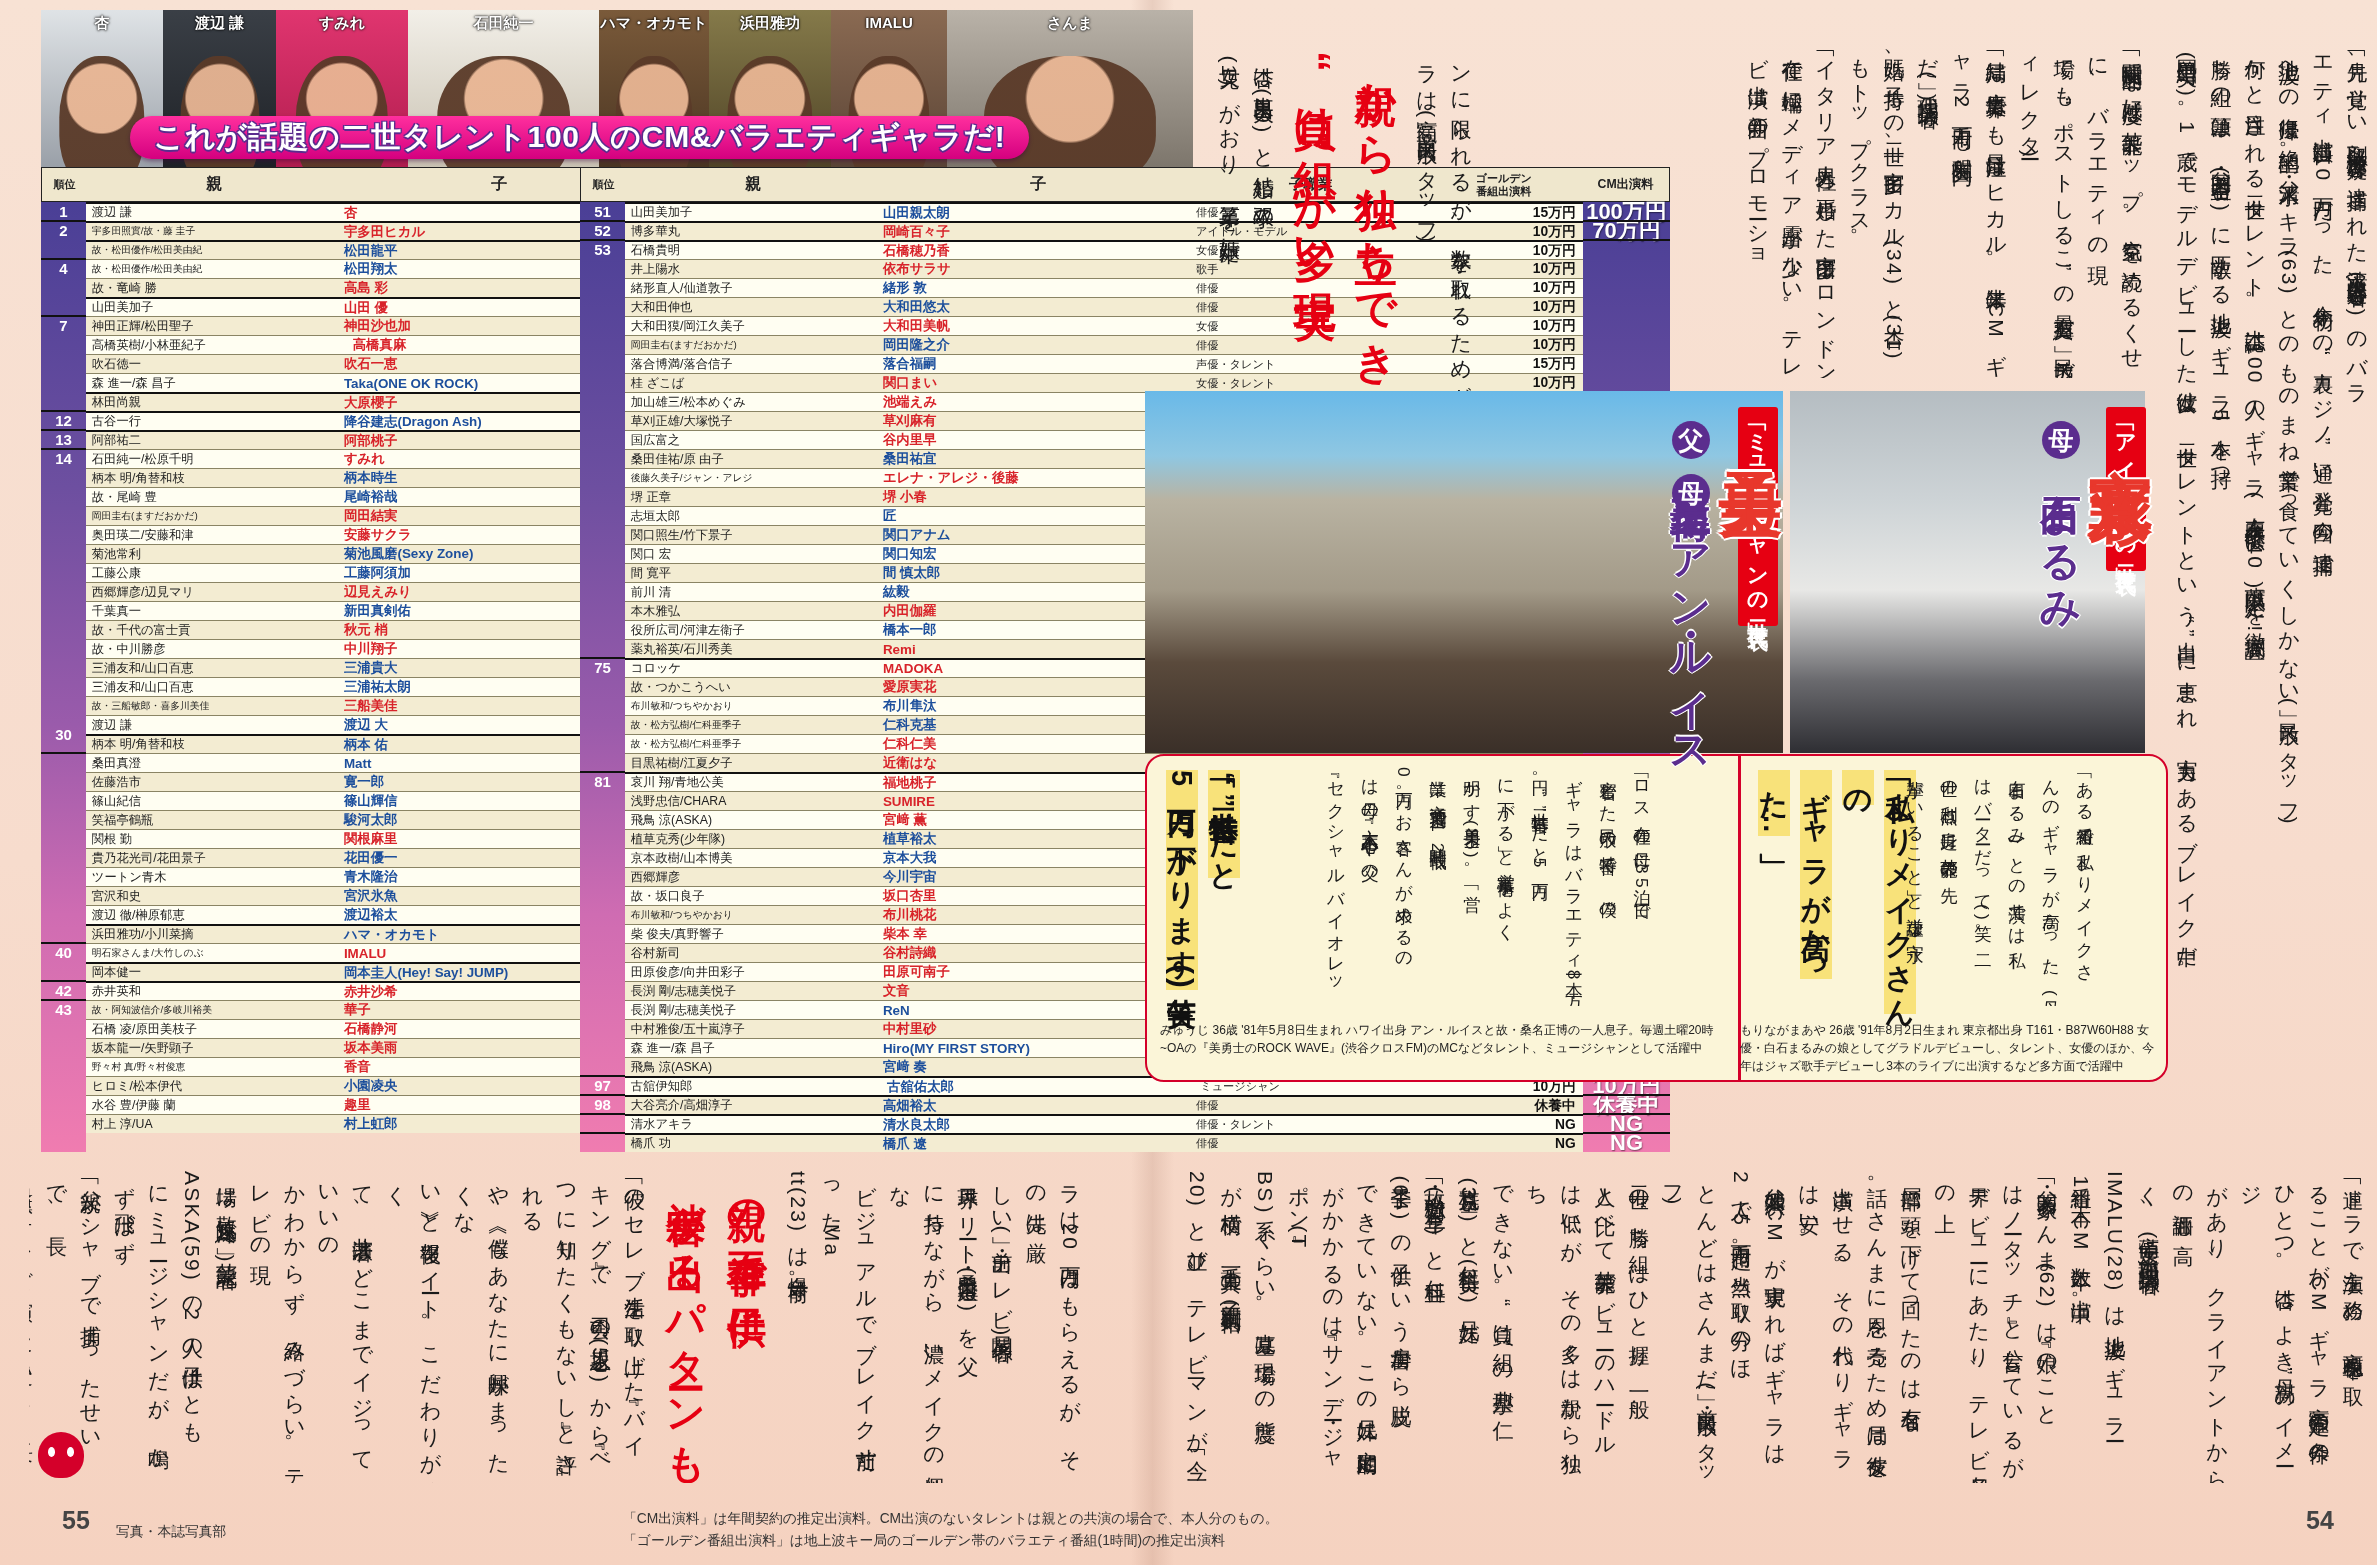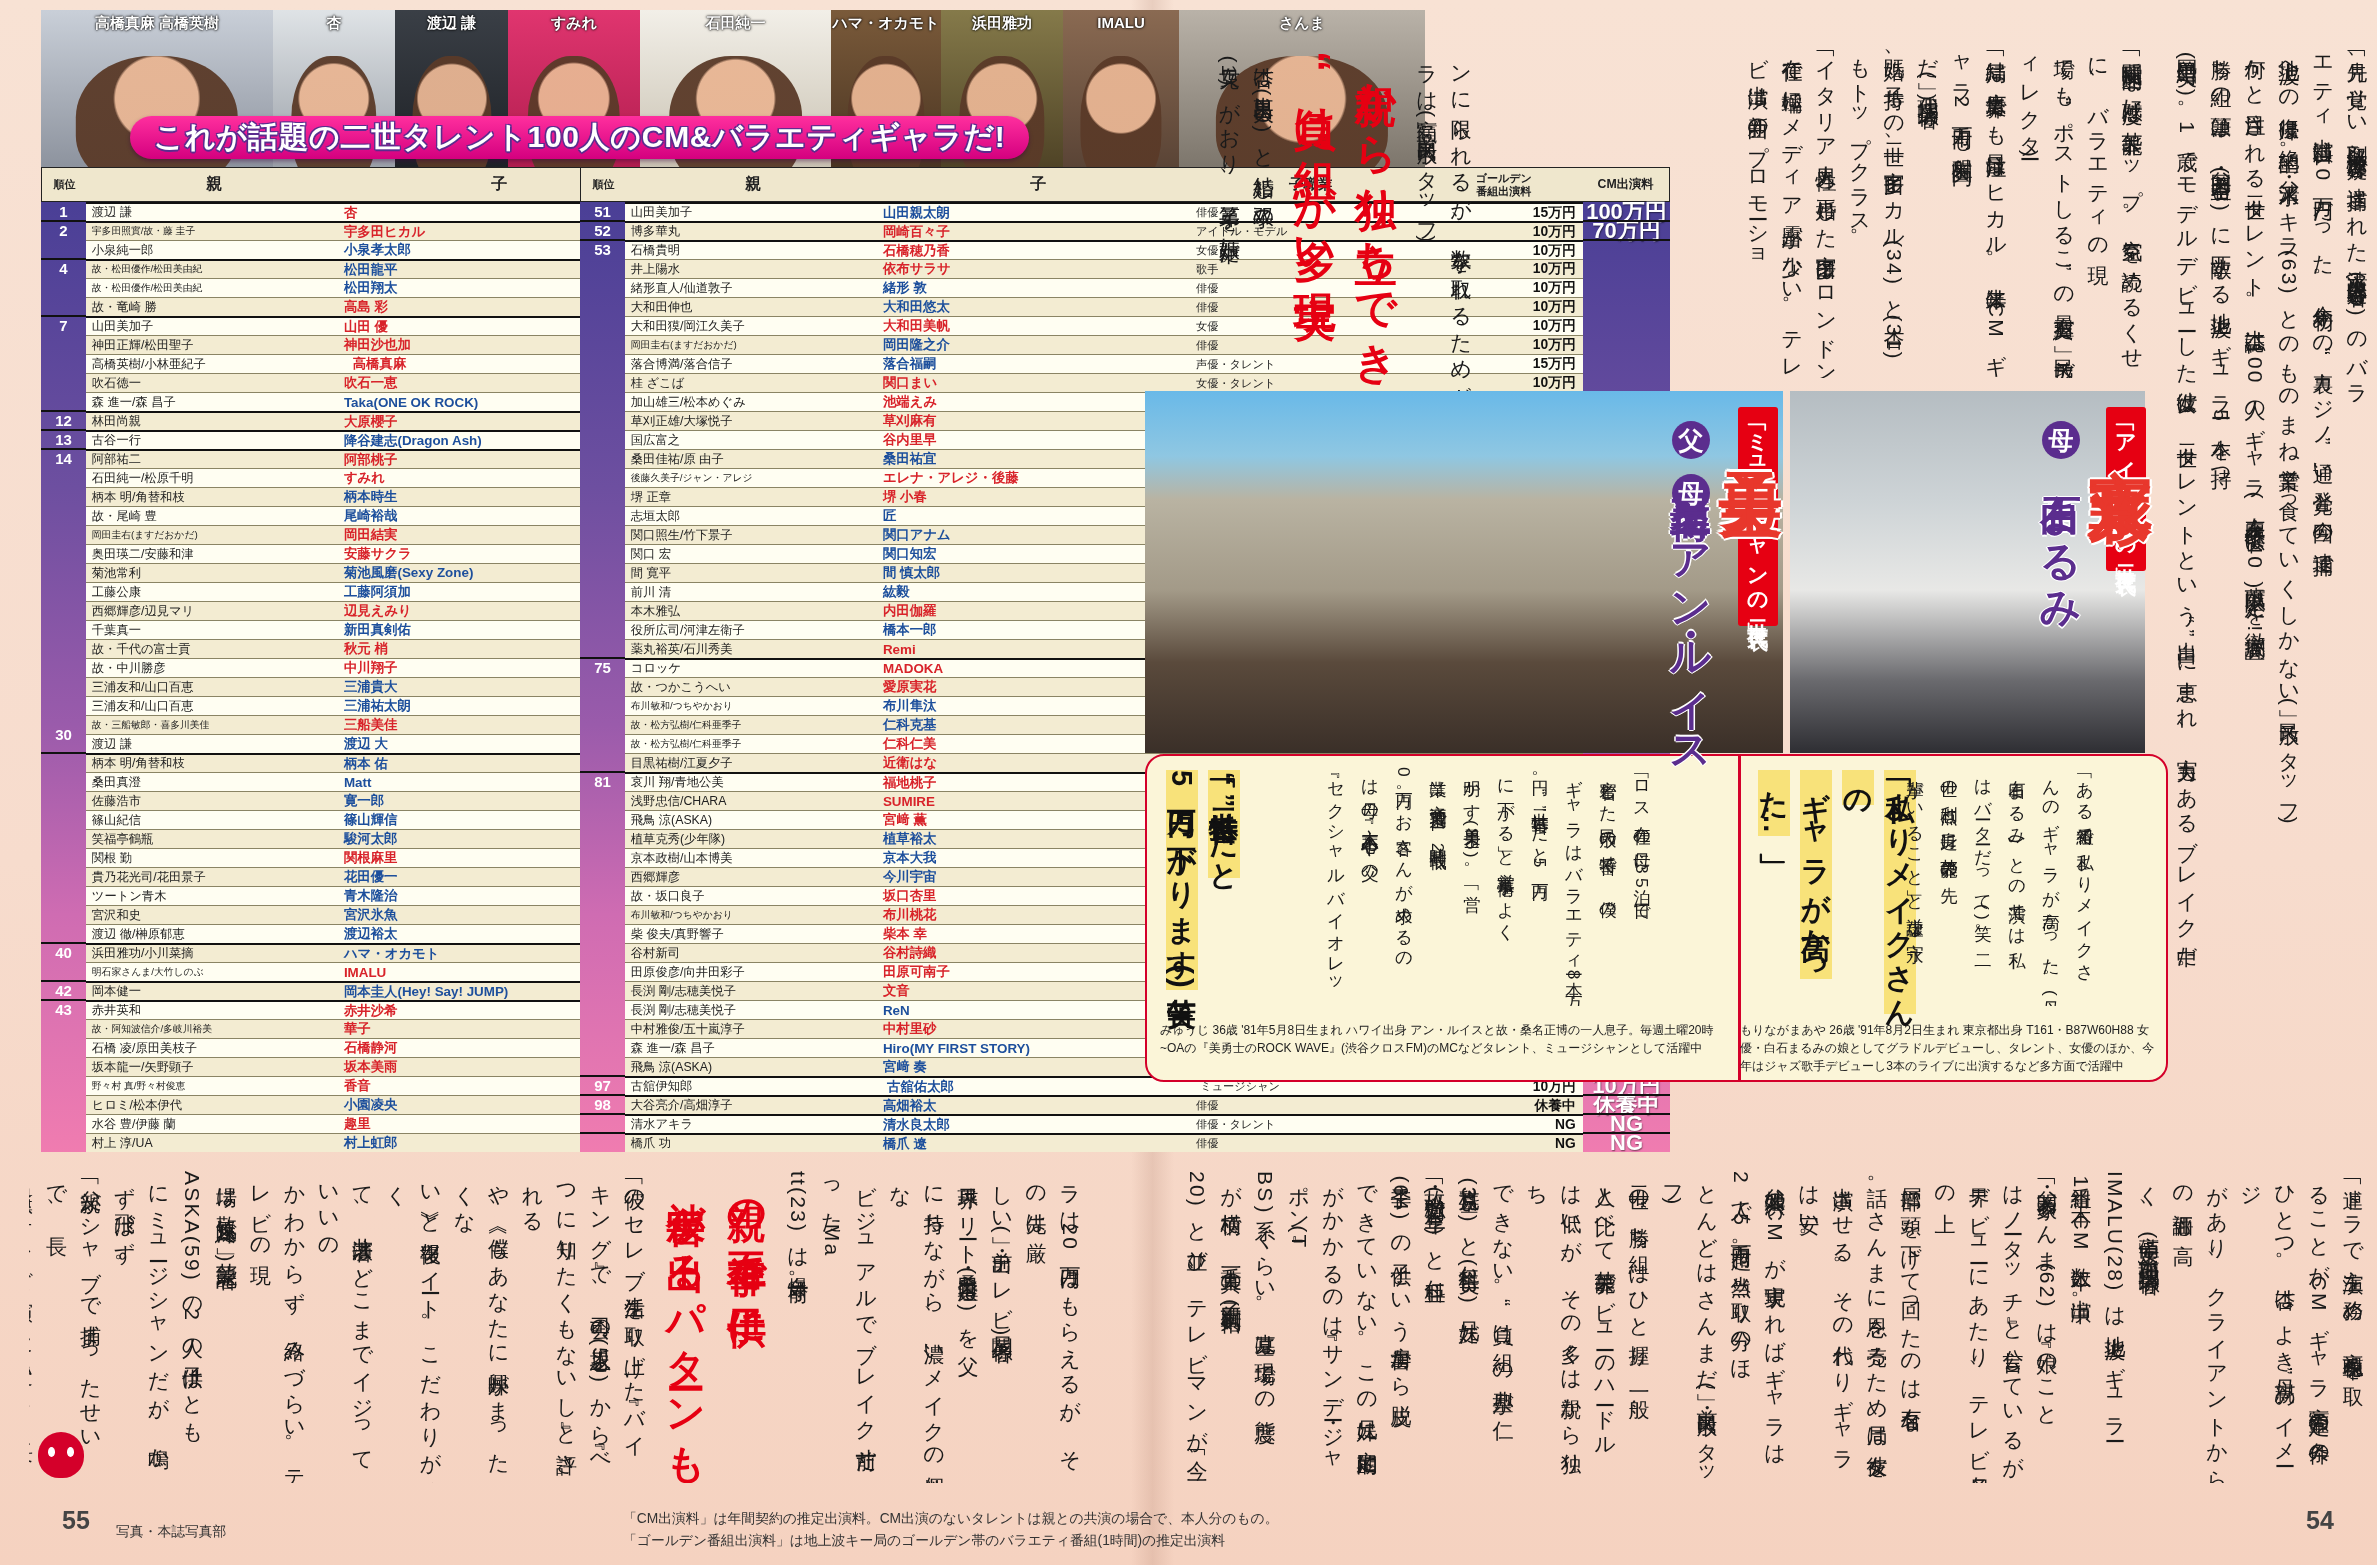--- a/index.html
+++ b/index.html
@@ -73,24 +73,20 @@
   #mascot .body{width:46px;height:46px;border-radius:50% 50% 46% 46%;background:#d4002a;position:relative;}
   #mascot .body:before,#mascot .body:after{content:"";position:absolute;top:14.5px;width:7.2px;height:10px;border-radius:50%;background:#fff;}
   #mascot .body:before{left:10px;} #mascot .body:after{right:10px;}
 </style>
 </head>
 <body>
 
 <div class="abs" id="gutter"></div>
 
 <div class="abs" id="photo-strip">
-    <div class="photo" style="width: 232px; background: linear-gradient(rgb(201, 207, 216), rgb(141, 147, 158));">
-      <div class="face"></div>
-      <div class="plabel">高橋真麻 高橋英樹</div>
-    </div>
     <div class="photo" style="width: 122px; background: linear-gradient(rgb(223, 227, 230), rgb(154, 160, 168));">
       <div class="face"></div>
       <div class="plabel">杏</div>
     </div>
     <div class="photo" style="width: 113px; background: linear-gradient(rgb(58, 63, 70), rgb(30, 33, 38));">
       <div class="face"></div>
       <div class="plabel">渡辺 謙</div>
     </div>
     <div class="photo" style="width: 132px; background: linear-gradient(rgb(224, 53, 111), rgb(176, 29, 78));">
       <div class="face"></div>
@@ -160,26 +156,20 @@
         <div class="cell c-parent" style="width: 255px;">渡辺 謙</div>
         <div class="cell c-child g-r" style="width: 316px;">杏</div>
         <div class="cell c-occ" style="width: 230px;">女優</div>
         <div class="cell c-fee" style="width: 157px;">25万円</div>
       </div>
       <div class="trow alt gstart" style="width: 958px; height: 19px;">
         <div class="cell c-parent small" style="width: 255px;">宇多田照實/故・藤 圭子</div>
         <div class="cell c-child g-r" style="width: 316px;">宇多田ヒカル</div>
         <div class="cell c-occ" style="width: 230px;">シンガーソングライター</div>
         <div class="cell c-fee" style="width: 157px;">100万円</div>
-      </div>
-      <div class="trow" style="width: 958px; height: 19px;">
-        <div class="cell c-parent" style="width: 255px;">小泉純一郎</div>
-        <div class="cell c-child g-b" style="width: 316px;">小泉孝太郎</div>
-        <div class="cell c-occ" style="width: 230px;">俳優</div>
-        <div class="cell c-fee" style="width: 157px;">20万円</div>
       </div>
       <div class="trow alt gstart" style="width: 958px; height: 19px;">
         <div class="cell c-parent small" style="width: 255px;">故・松田優作/松田美由紀</div>
         <div class="cell c-child g-b" style="width: 316px;">松田龍平</div>
         <div class="cell c-occ" style="width: 230px;">俳優</div>
         <div class="cell c-fee" style="width: 157px;">20万円</div>
       </div>
       <div class="trow" style="width: 958px; height: 19px;">
         <div class="cell c-parent small" style="width: 255px;">故・松田優作/松田美由紀</div>
         <div class="cell c-child g-b" style="width: 316px;">松田翔太</div>

